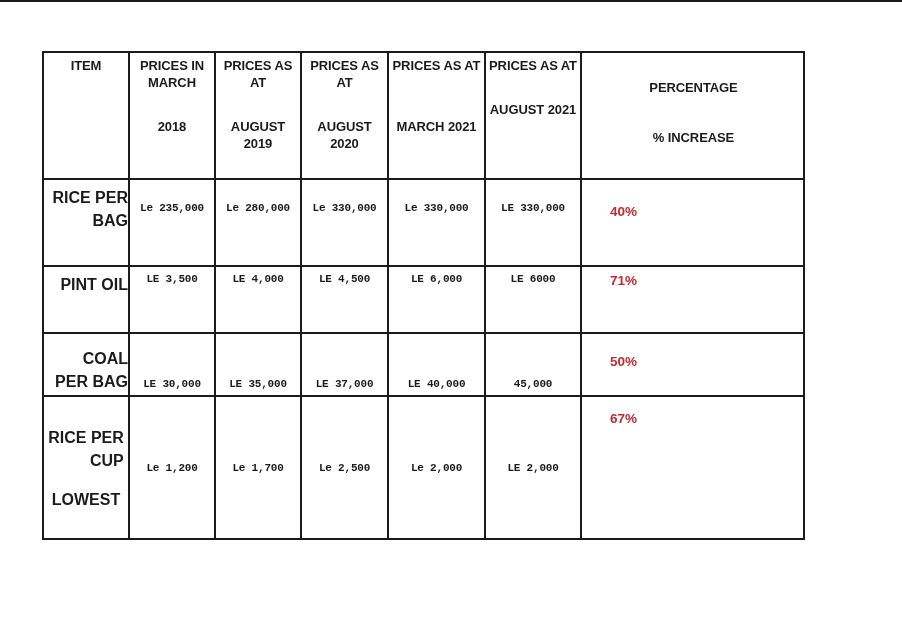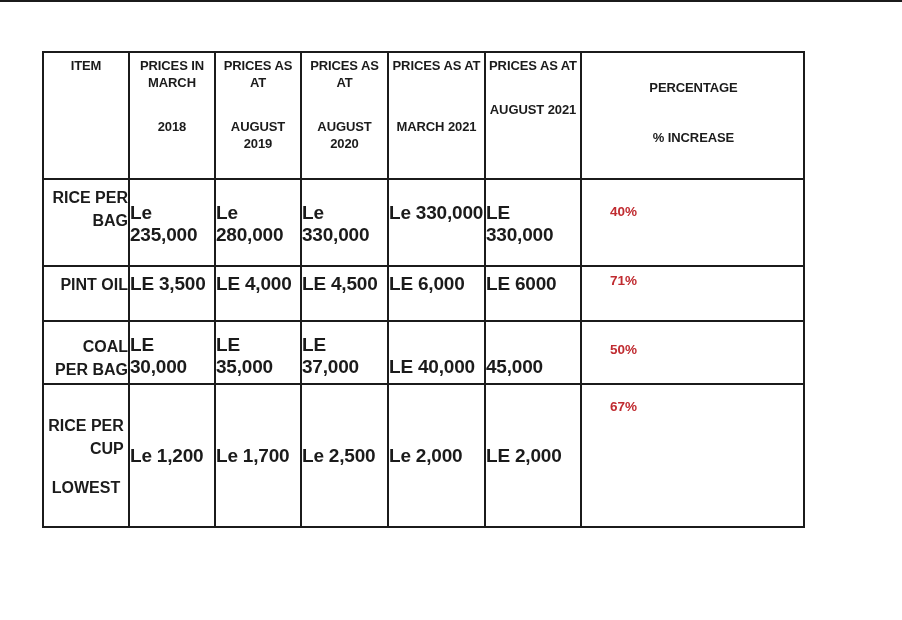--- a/index.html
+++ b/index.html
@@ -33,36 +33,36 @@
   .h3 .line2 { margin-top:27px; }
   .h4 .line2 { margin-top:27px; }
   .h5 .line2 { margin-top:44px; }
   .h6 .line2 { margin-top:27px; }
   .h7 { text-align:left; padding-left:2px; }
   .h7 .line1 { margin-top:22px; }
   .h7 .line2 { margin-top:33px; }
   
   tr.row-0 { height:87px; }
   tr.row-1 { height:67px; }
-  tr.row-2 { height:55px; }
+  tr.row-2 { height:67px; }
   tr.row-3 { height:63px; }
   tr.row-4 { height:101px; }
   td.item-cell {
     text-align:right; vertical-align:top; padding-top:6px;
     font-size:16px; line-height:1.45; white-space:pre-line;
   }
   tr.row-3 td.item-cell { vertical-align:bottom; padding-top:0; padding-bottom:2px; }
   tr.row-4 td.item-cell { padding:0; }
   .item-stack {
     height:95px; display:flex; flex-direction:column;
     justify-content:space-between; align-items:center; padding:6px 0 4px;
   }
   td.val-cell {
-    text-align:left; vertical-align:top; padding-top:6px;
-    font-size:19px; letter-spacing:-0.2px;
+    text-align:center; vertical-align:top; padding-top:6px;
+    font-size:11px; letter-spacing:-0.2px;font-family:Liberation Mono, monospace;
   }
   tr.row-0 td.val-cell { padding-top:22px; }
   tr.row-3 td.val-cell { vertical-align:bottom; padding-top:0; padding-bottom:5px; }
   tr.row-4 td.val-cell { vertical-align:middle; padding-top:0; }
   td.pct-cell {
     text-align:left; vertical-align:top; padding-left:28px;
     font-size:13.5px; color:var(--increase-red, #C02B30);
   }
   tr.row-0 td.pct-cell { padding-top:24px; }
   tr.row-1 td.pct-cell { padding-top:26px; }

